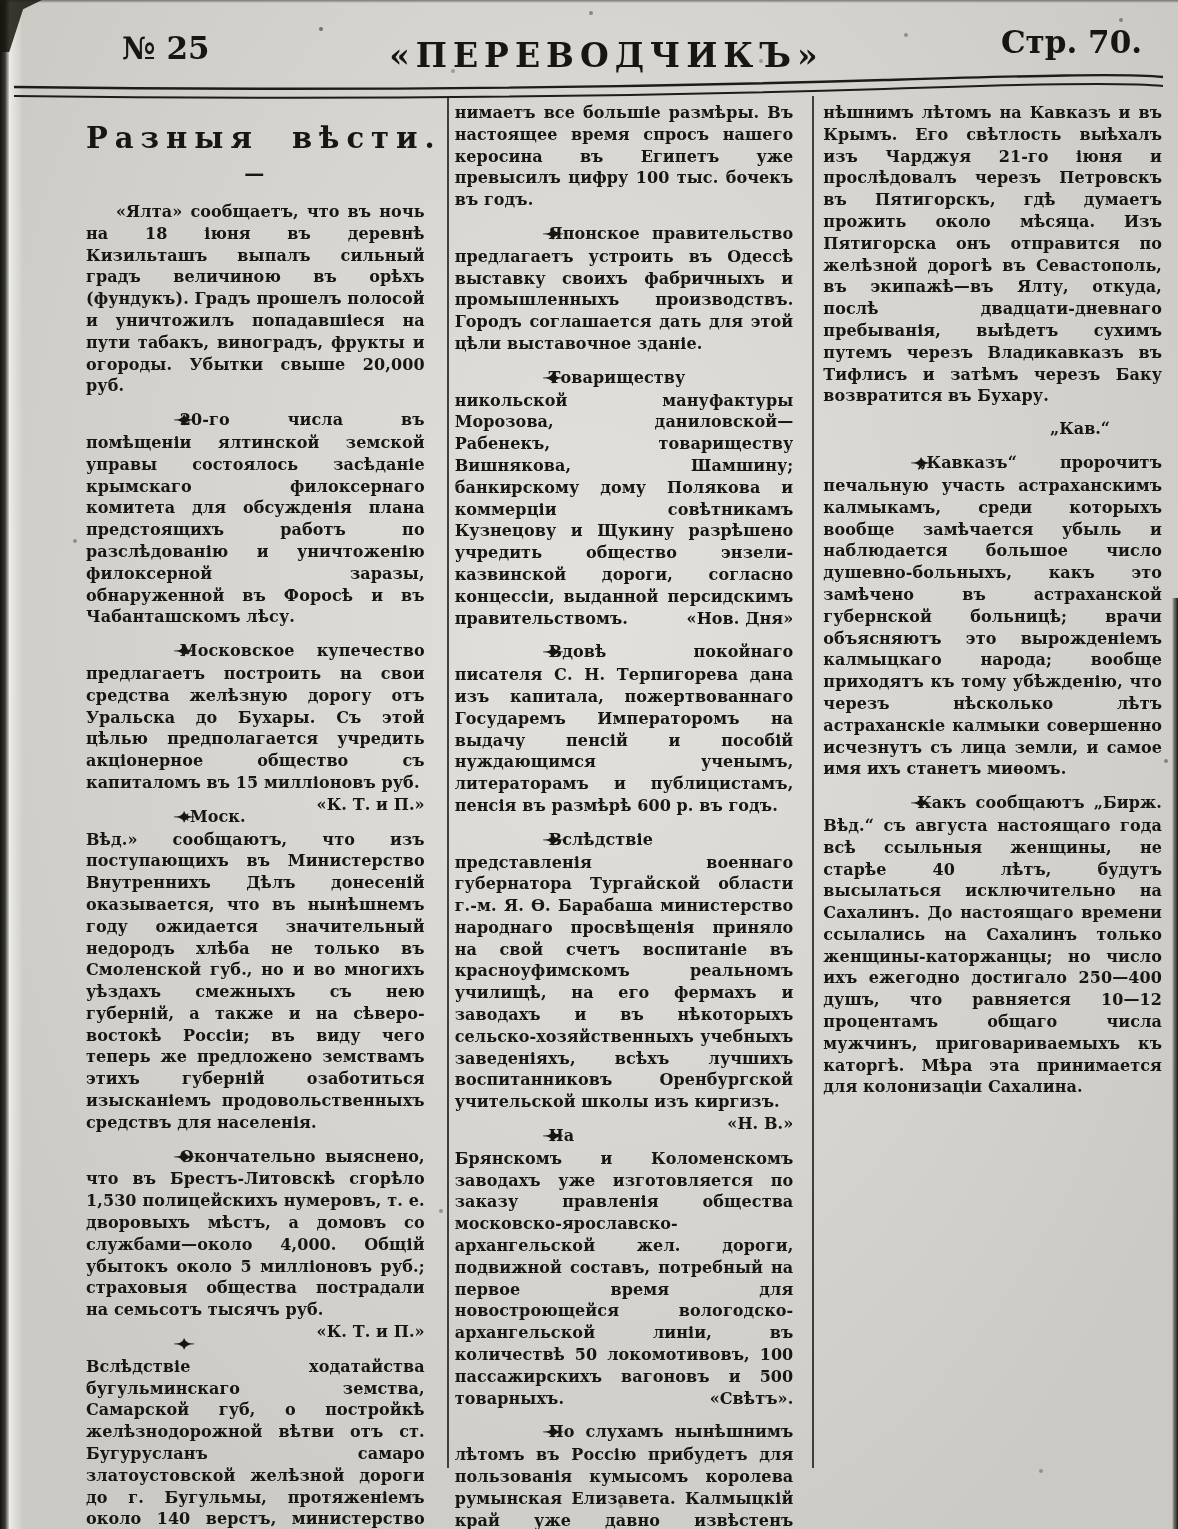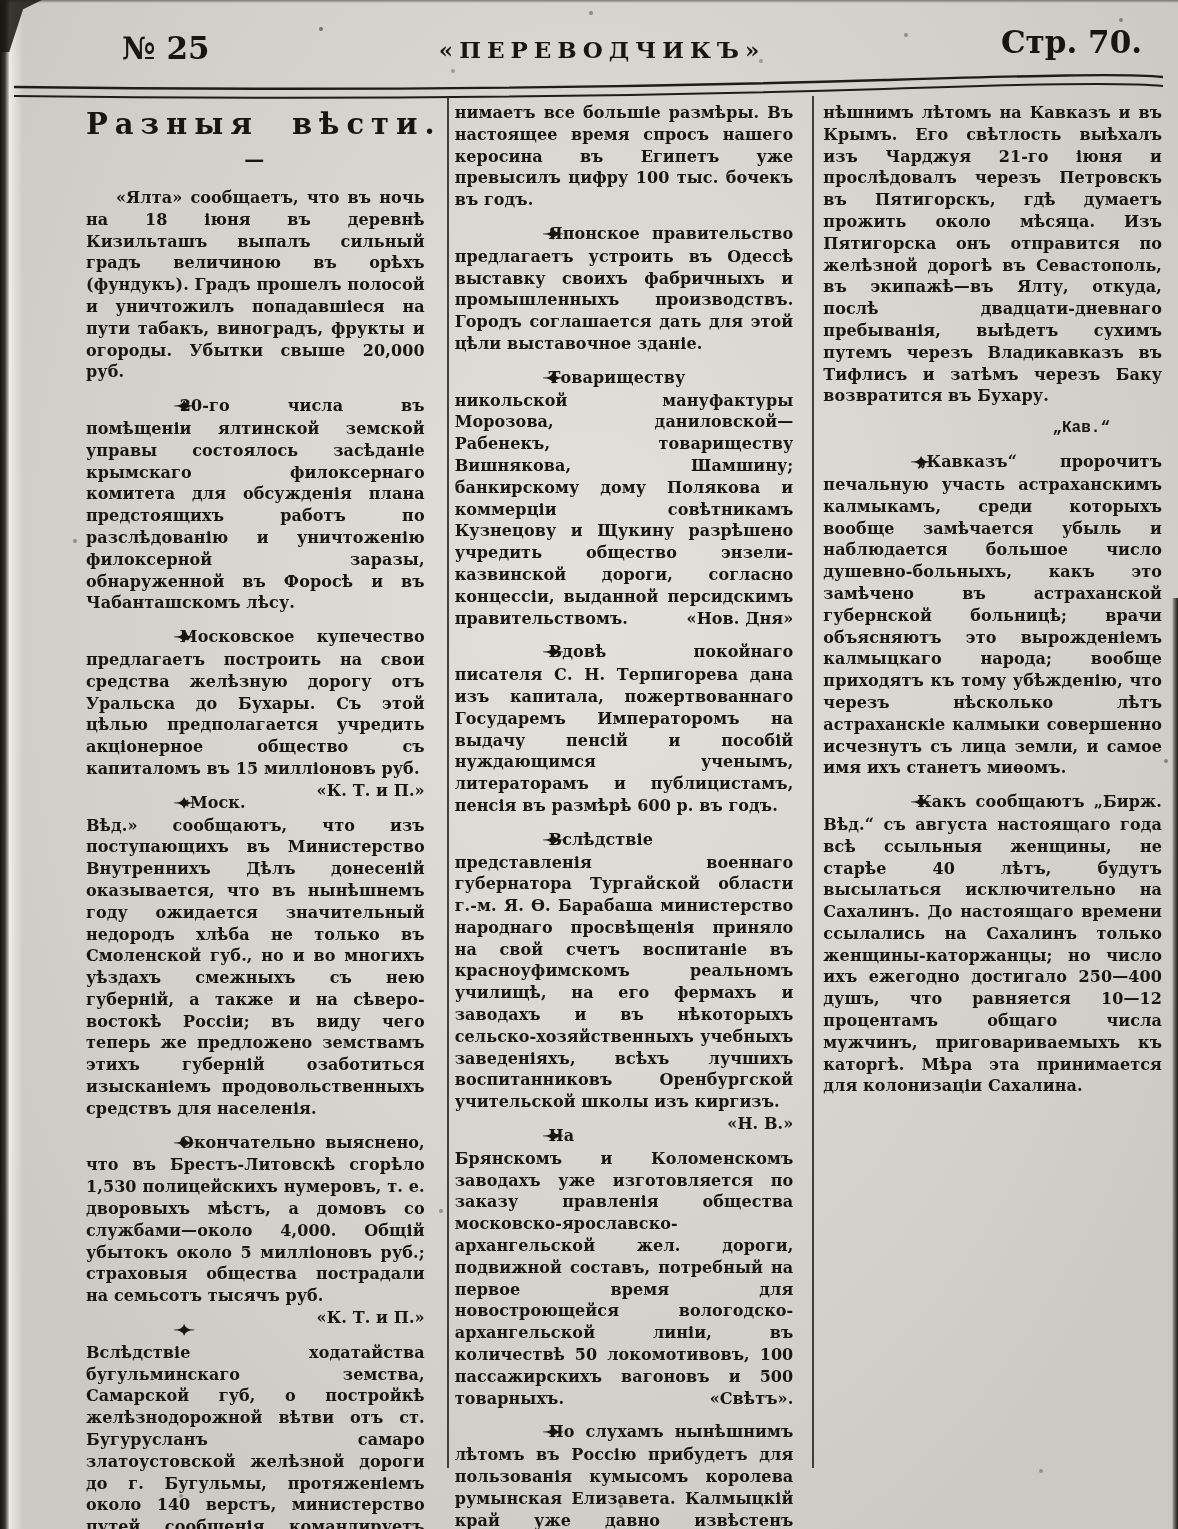--- a/index.html
+++ b/index.html
@@ -28,44 +28,44 @@
       905px 34px 0 1px rgba(20,20,15,.35), 1120px 19px 0 1px rgba(20,20,15,.4),
       452px 70px 0 1px rgba(20,20,15,.3), 74px 540px 0 1px rgba(20,20,15,.35),
       440px 1210px 0 1px rgba(20,20,15,.35), 1165px 760px 0 1px rgba(20,20,15,.4),
       620px 1505px 0 1px rgba(20,20,15,.35), 180px 1495px 0 1px rgba(20,20,15,.3),
       1040px 1470px 0 1px rgba(20,20,15,.3), 760px 60px 0 1px rgba(20,20,15,.3); }
 
   
   .header { position:absolute; top:0; left:0; width:100%; height:100px; }
   .issue-no   { position:absolute; left:122px; top:30px; font-size:31px; font-weight:bold; }
   .masthead   { position:absolute; left:50%; top:36px; transform:translateX(-46%);
-    font-size:23px; font-weight:bold; letter-spacing:6px; white-space:nowrap; }
+    font-size:33px; font-weight:bold; letter-spacing:6px; white-space:nowrap; }
   .page-label { position:absolute; right:36px; top:24px; font-size:31px; font-weight:bold; }
   .header-rule { position:absolute; left:14px; top:70px; }
 
   
   .cols { position:absolute; top:102px; left:86px; width:1076px; display:flex; gap:30px; }
   .col { flex:1 1 0; min-width:0; }
   .v-rule { position:absolute; top:96px; width:2px; height:1372px; background:#26251f; opacity:.85; }
   .v-rule.r1 { left:447px; }
   .v-rule.r2 { left:812px; }
 
-  h2.section-title { margin:5px 0 0; text-align:center; font-size:29px; font-weight:bold;
+  h2.section-title { margin:19px 0 0; text-align:center; font-size:29px; font-weight:bold;
     letter-spacing:7px; word-spacing:16px; white-space:nowrap; }
   .section-divider { text-align:center; font-weight:bold; font-size:20px; margin:6px 0 16px;
     letter-spacing:2px; }
 
   p.news-item { margin:0 0 12px; font-size:16px; font-weight:bold; line-height:21.8px;
     text-align:justify; text-indent:30px; letter-spacing:0.1px; }
   p.news-item.no-indent { text-indent:0; }
   .diamond { display:inline-block; transform:scaleX(1.9); transform-origin:left center;
     margin-right:22px; font-size:14px; }
   .source { float:right; font-weight:bold; margin-left:12px; }
   .source-block { text-align:right; padding-right:52px; font-weight:bold; font-size:16px;
-    margin:2px 0 14px;font-family:Liberation Mono, monospace; }
+    margin:2px 0 14px; }
 </style>
 </head>
 <body>
 
 <div class="page">
   <div class="edge-left"></div>
   <div class="edge-left-inner"></div>
   <div class="corner-tl"></div>
   <div class="edge-right"></div>
   <div class="edge-top"></div>

